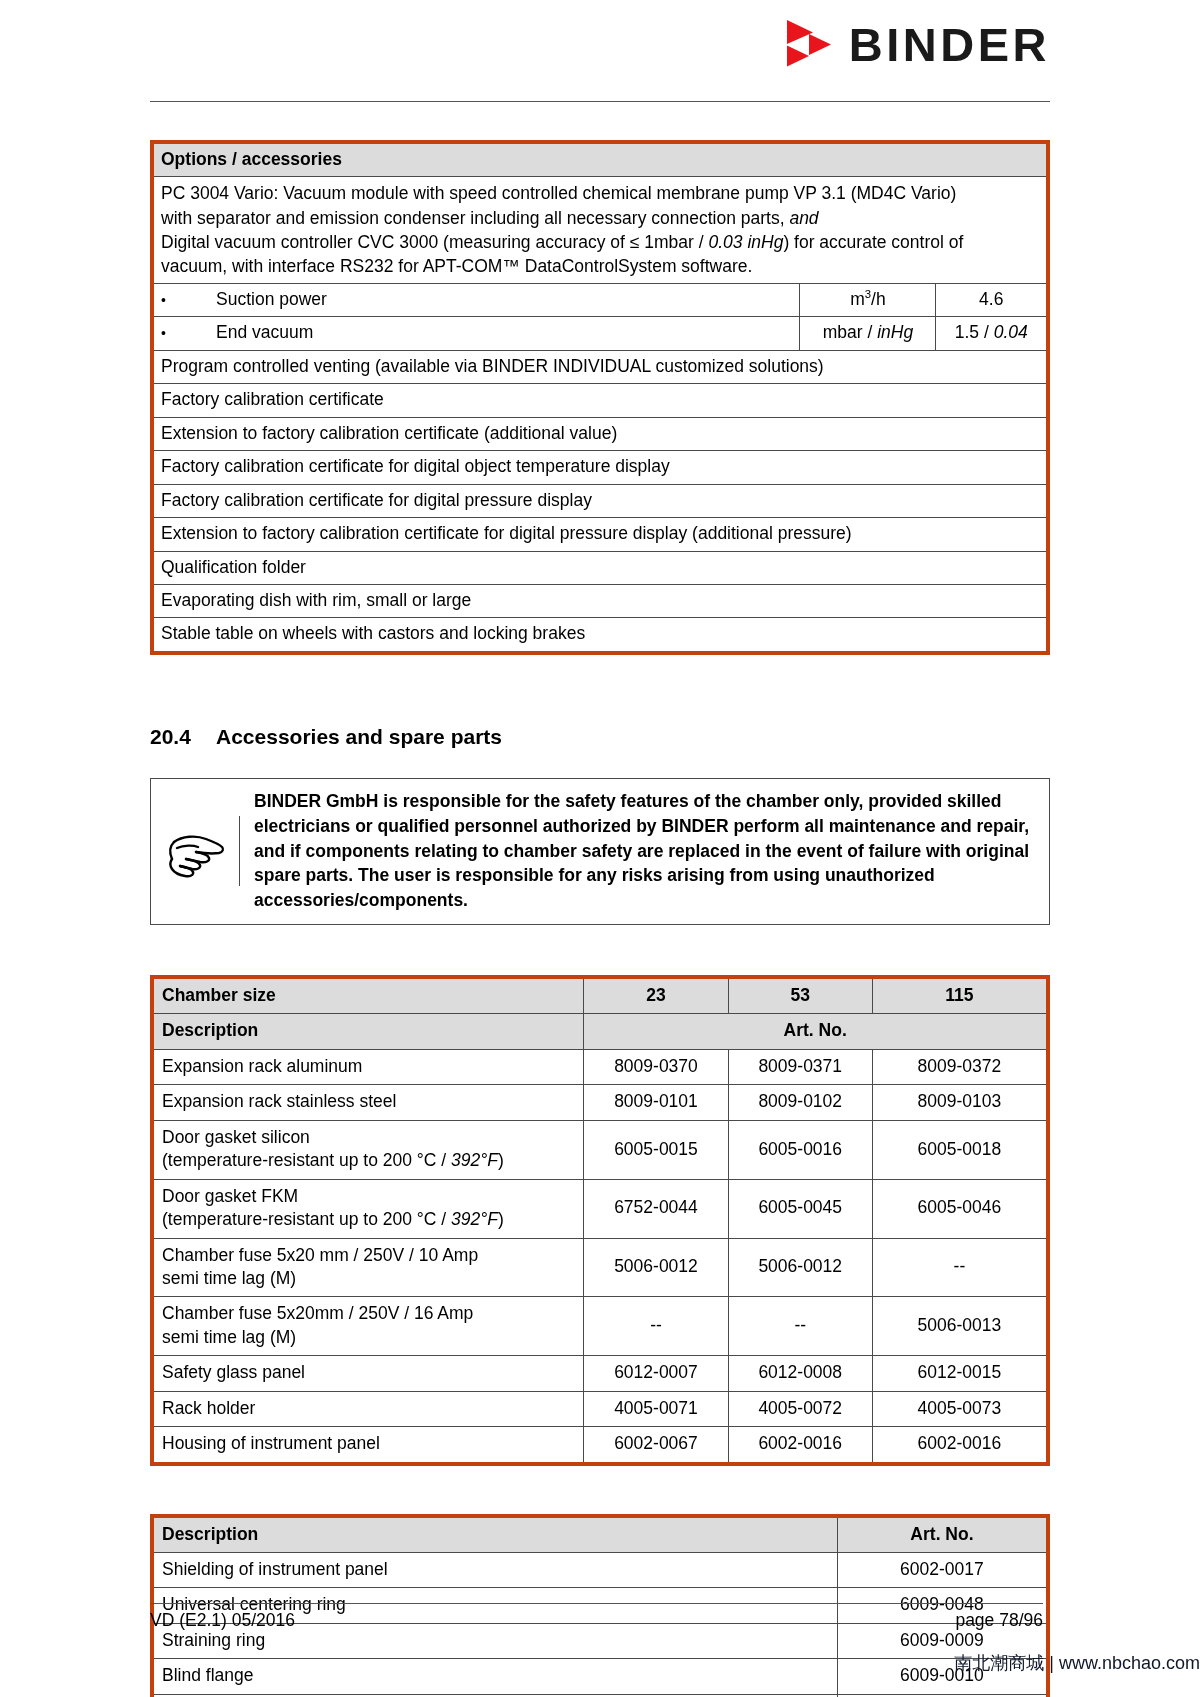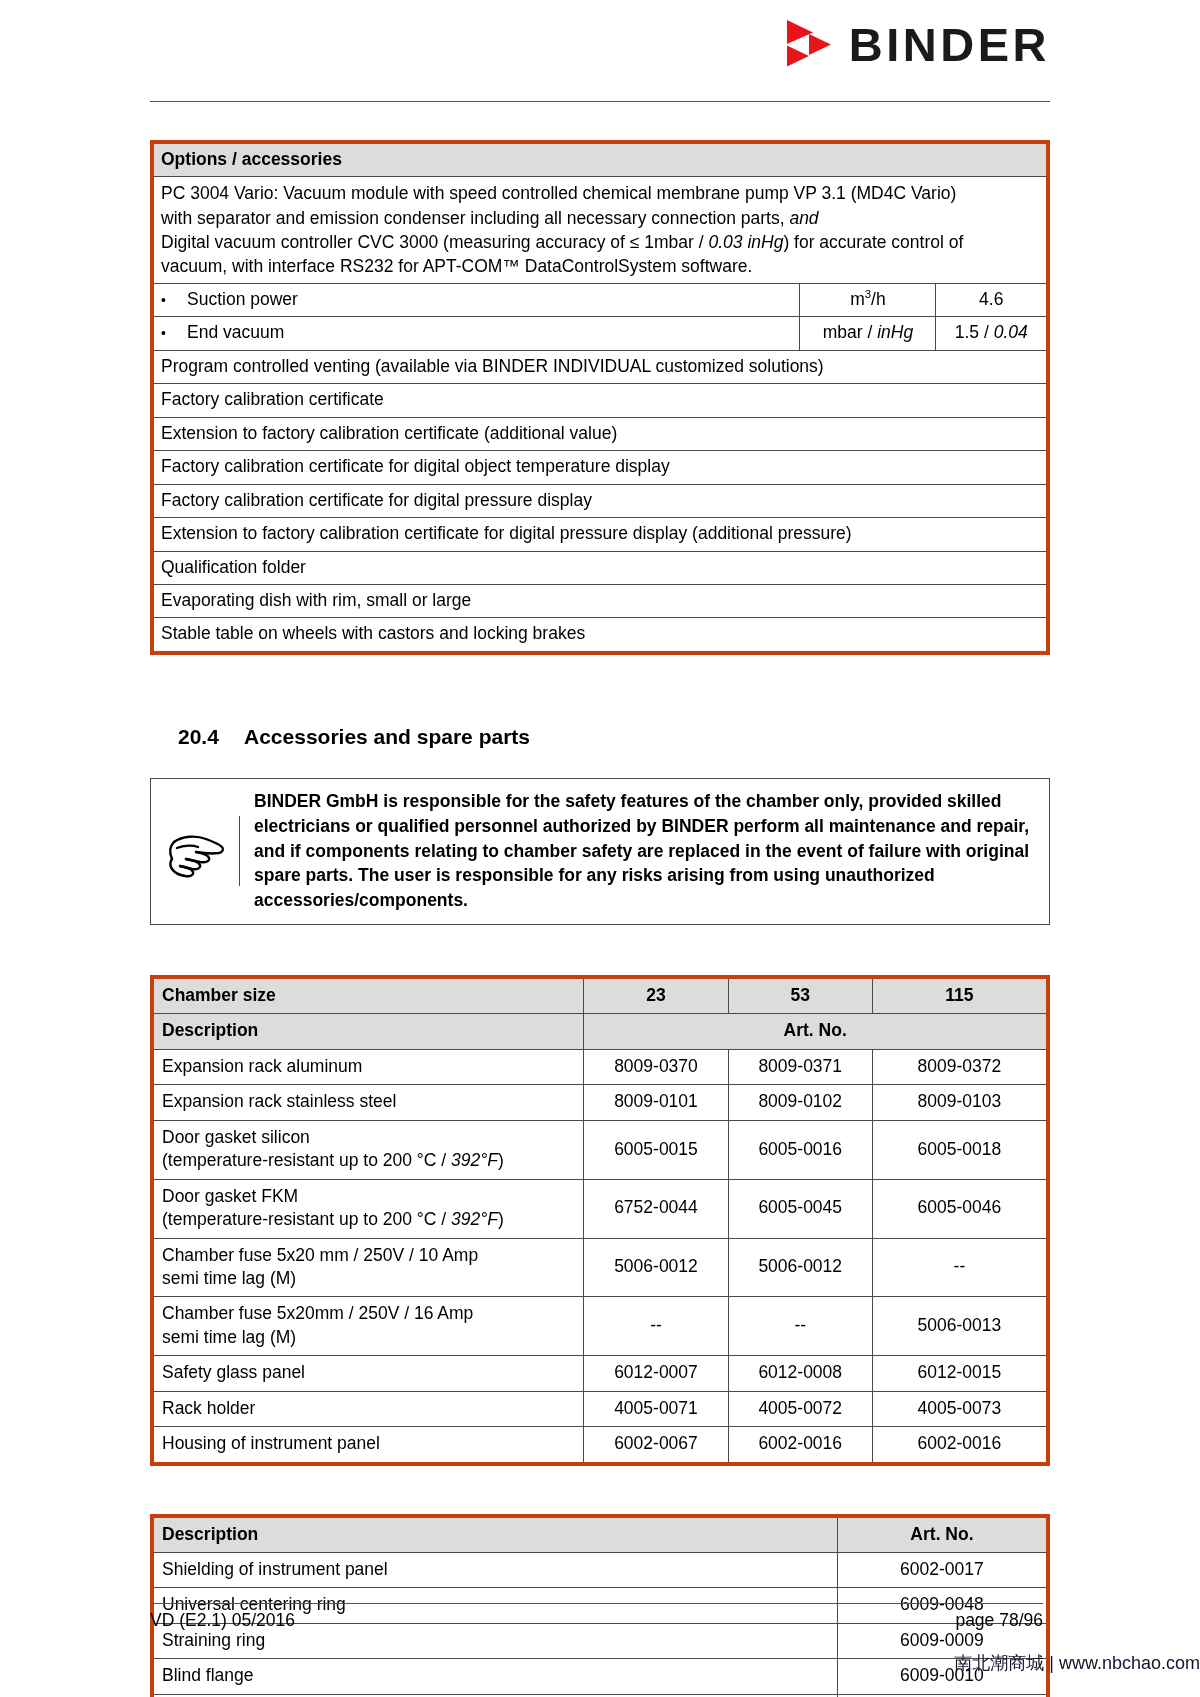--- a/index.html
+++ b/index.html
@@ -94,20 +94,21 @@
   
   #options-table { margin-top: 40px; }
   #options-table td { padding: 4px 7px 5px 7px; }
   .opt-desc { line-height: 1.38; }
   .bullet-cell {
     padding-left: 7px !important;
   }
   .bullet-row {
     display: flex;
     align-items: flex-end;
+    gap: 29px;
   }
   .bullet-dot {
     display: inline-block;
     width: 26px;
     flex: 0 0 26px;
   }
   .bullet-dot::before {
     content: "\2022";
     font-size: 14px;
   }
@@ -115,21 +116,20 @@
   
   .section-heading {
     margin-top: 70px;
     font-size: 21px;
     font-weight: bold;
     display: flex;
   }
   .section-num {
     width: 66px;
     flex: 0 0 66px;
-    margin-left: 28px;
   }
 
   
   .note-box {
     margin-top: 29px;
     border: 1.5px solid #4a4a4a;
     display: flex;
     align-items: center;
     font-weight: bold;
   }

